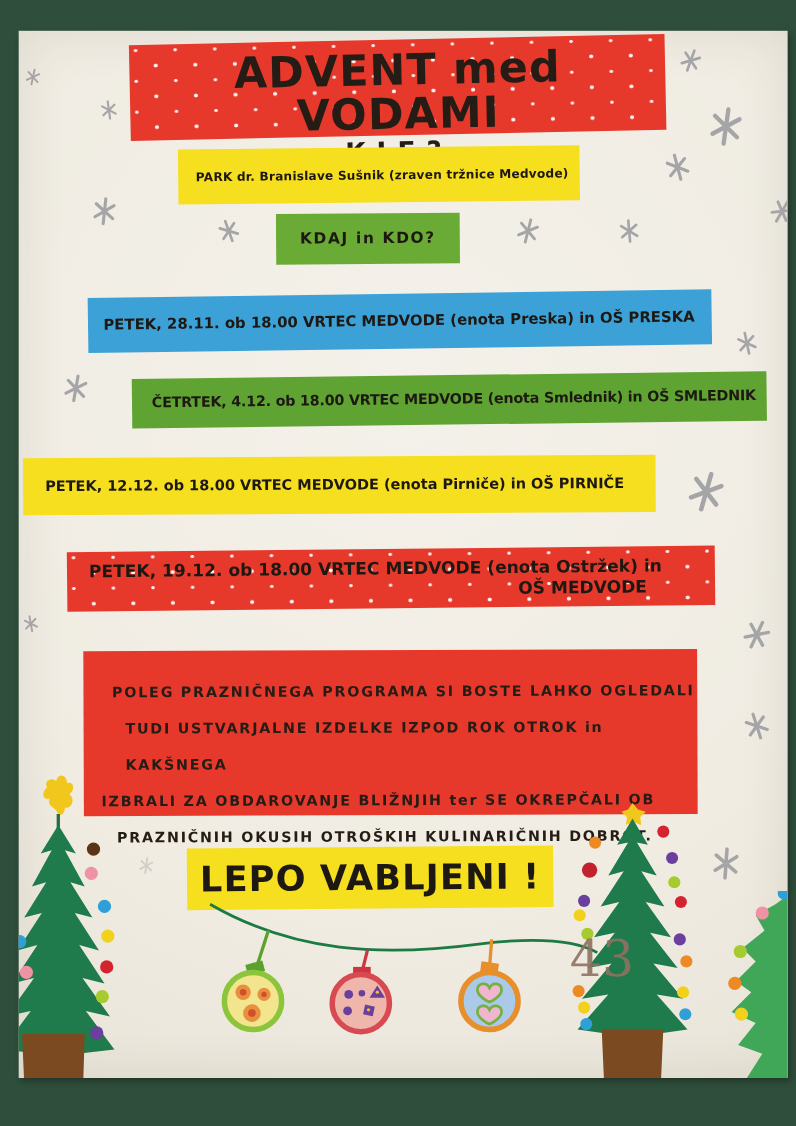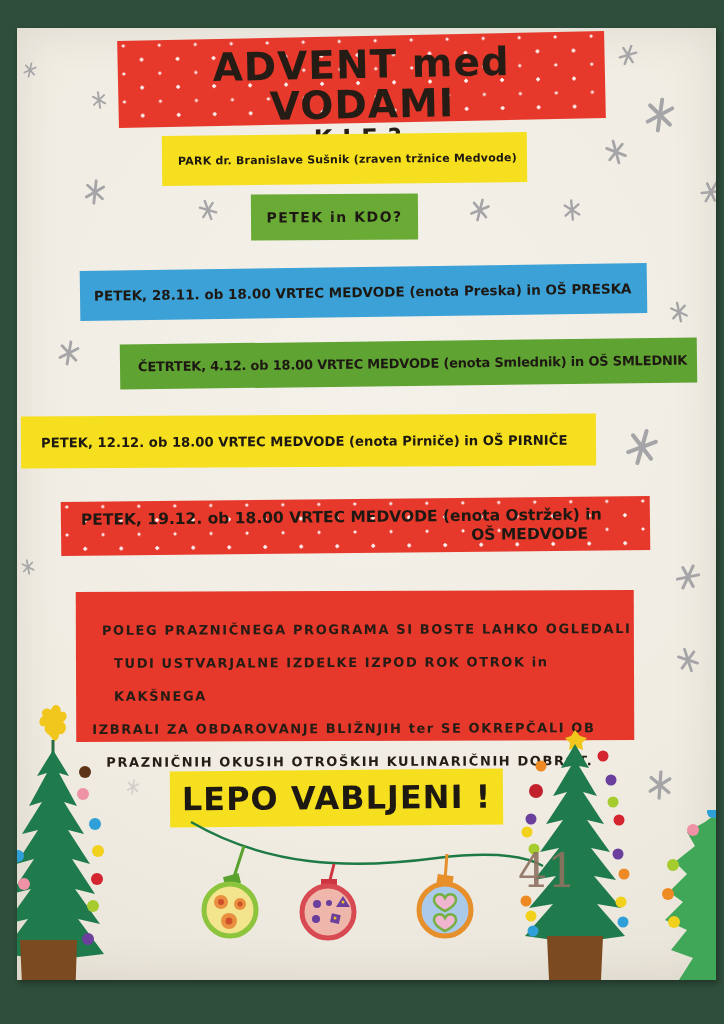--- a/index.html
+++ b/index.html
@@ -136,21 +136,21 @@
     <div class="banner dots">
       <div class="title">ADVENT med VODAMI</div>
       <div class="subtitle">KJE?</div>
     </div>
 
     <div class="strip loc">
       <span>PARK dr. Branislave Sušnik (zraven tržnice Medvode)</span>
     </div>
 
     <div class="strip kdaj">
-      <span>PETEK in KDO?</span>
+      <span>KDAJ in KDO?</span>
     </div>
 
     <div class="strip ev0">
       <span>PETEK, 28.11. ob 18.00 VRTEC MEDVODE (enota Preska) in OŠ PRESKA</span>
     </div>
     <div class="strip ev1">
       <span>ČETRTEK, 4.12. ob 18.00 VRTEC MEDVODE (enota Smlednik) in OŠ SMLEDNIK</span>
     </div>
     <div class="strip ev2">
       <span>PETEK, 12.12. ob 18.00 VRTEC MEDVODE (enota Pirniče) in OŠ PIRNIČE</span>
@@ -239,16 +239,16 @@
       <circle cx="170" cy="86" r="4" fill="#6a3e9d"></circle>
         <circle cx="169" cy="101" r="4" fill="#6a3e9d"></circle>
       <circle cx="182" cy="85" r="3" fill="#6a3e9d"></circle>
       <circle cx="196" cy="84" r="1.5" fill="#f2c11d"></circle>
         <circle cx="188" cy="100" r="1.5" fill="#f2c11d"></circle>
       <circle cx="298" cy="92" r="26" fill="#abcaea" stroke="#e78f2b" stroke-width="5"></circle>
       <path d="M298,80 c-3,-6 -11,-4 -11,2 c0,6 11,11 11,11 c0,0 11,-5 11,-11 c0,-6 -8,-8 -11,-2 Z" fill="#f0b5cf" stroke="#76b043" stroke-width="2.5"></path>
       <path d="M298,100 c-3,-6 -11,-4 -11,2 c0,6 11,11 11,11 c0,0 11,-5 11,-11 c0,-6 -8,-8 -11,-2 Z" fill="#f0b5cf" stroke="#76b043" stroke-width="2.5"></path>
     </svg>
 
-    <div class="pagenum">41</div>
+    <div class="pagenum">43</div>
 
   </div>
 </div>
 
 </body></html>

